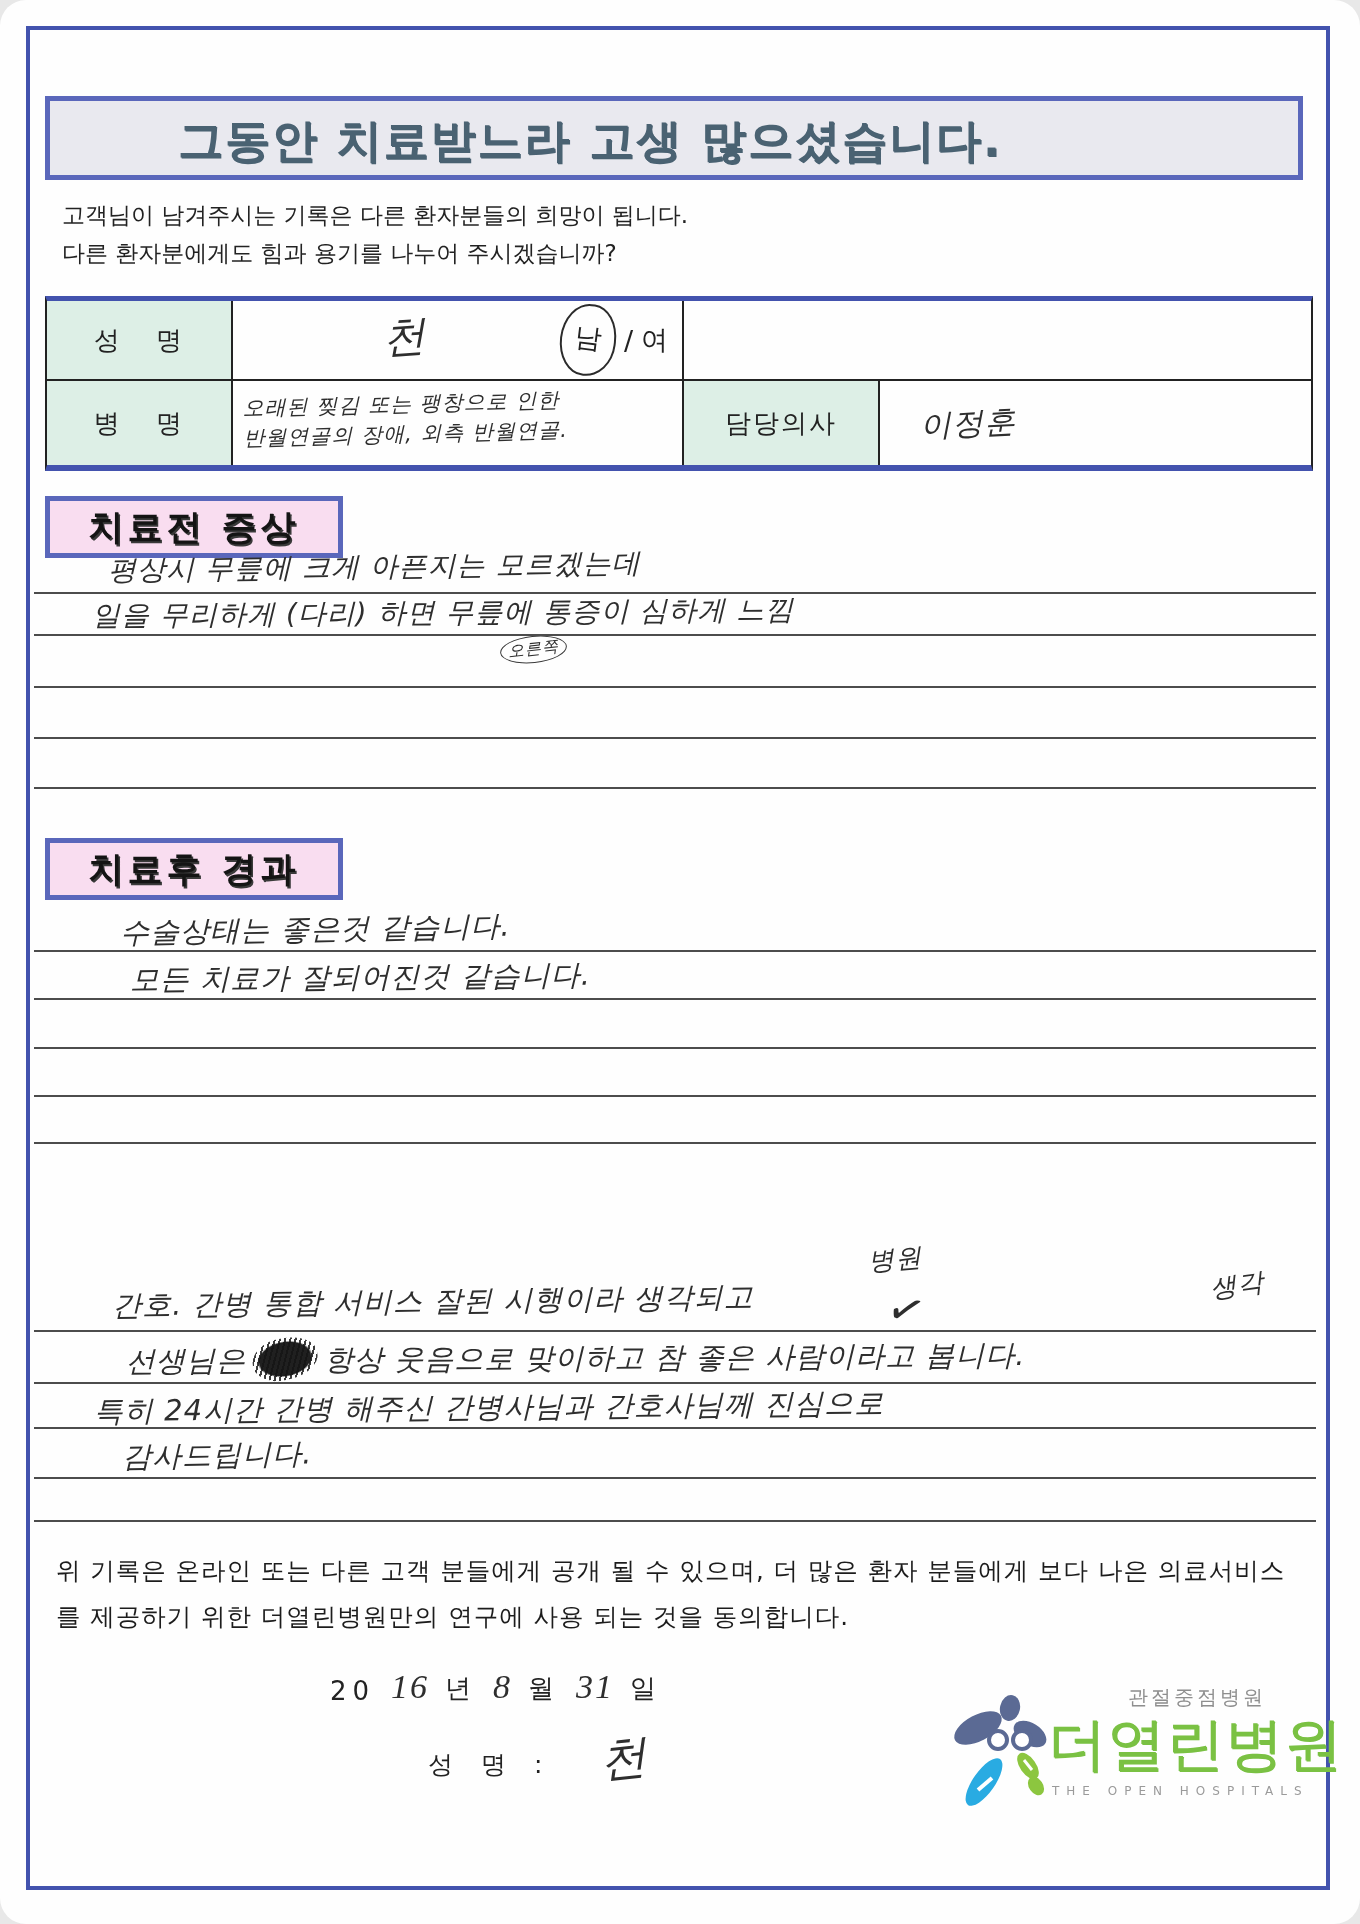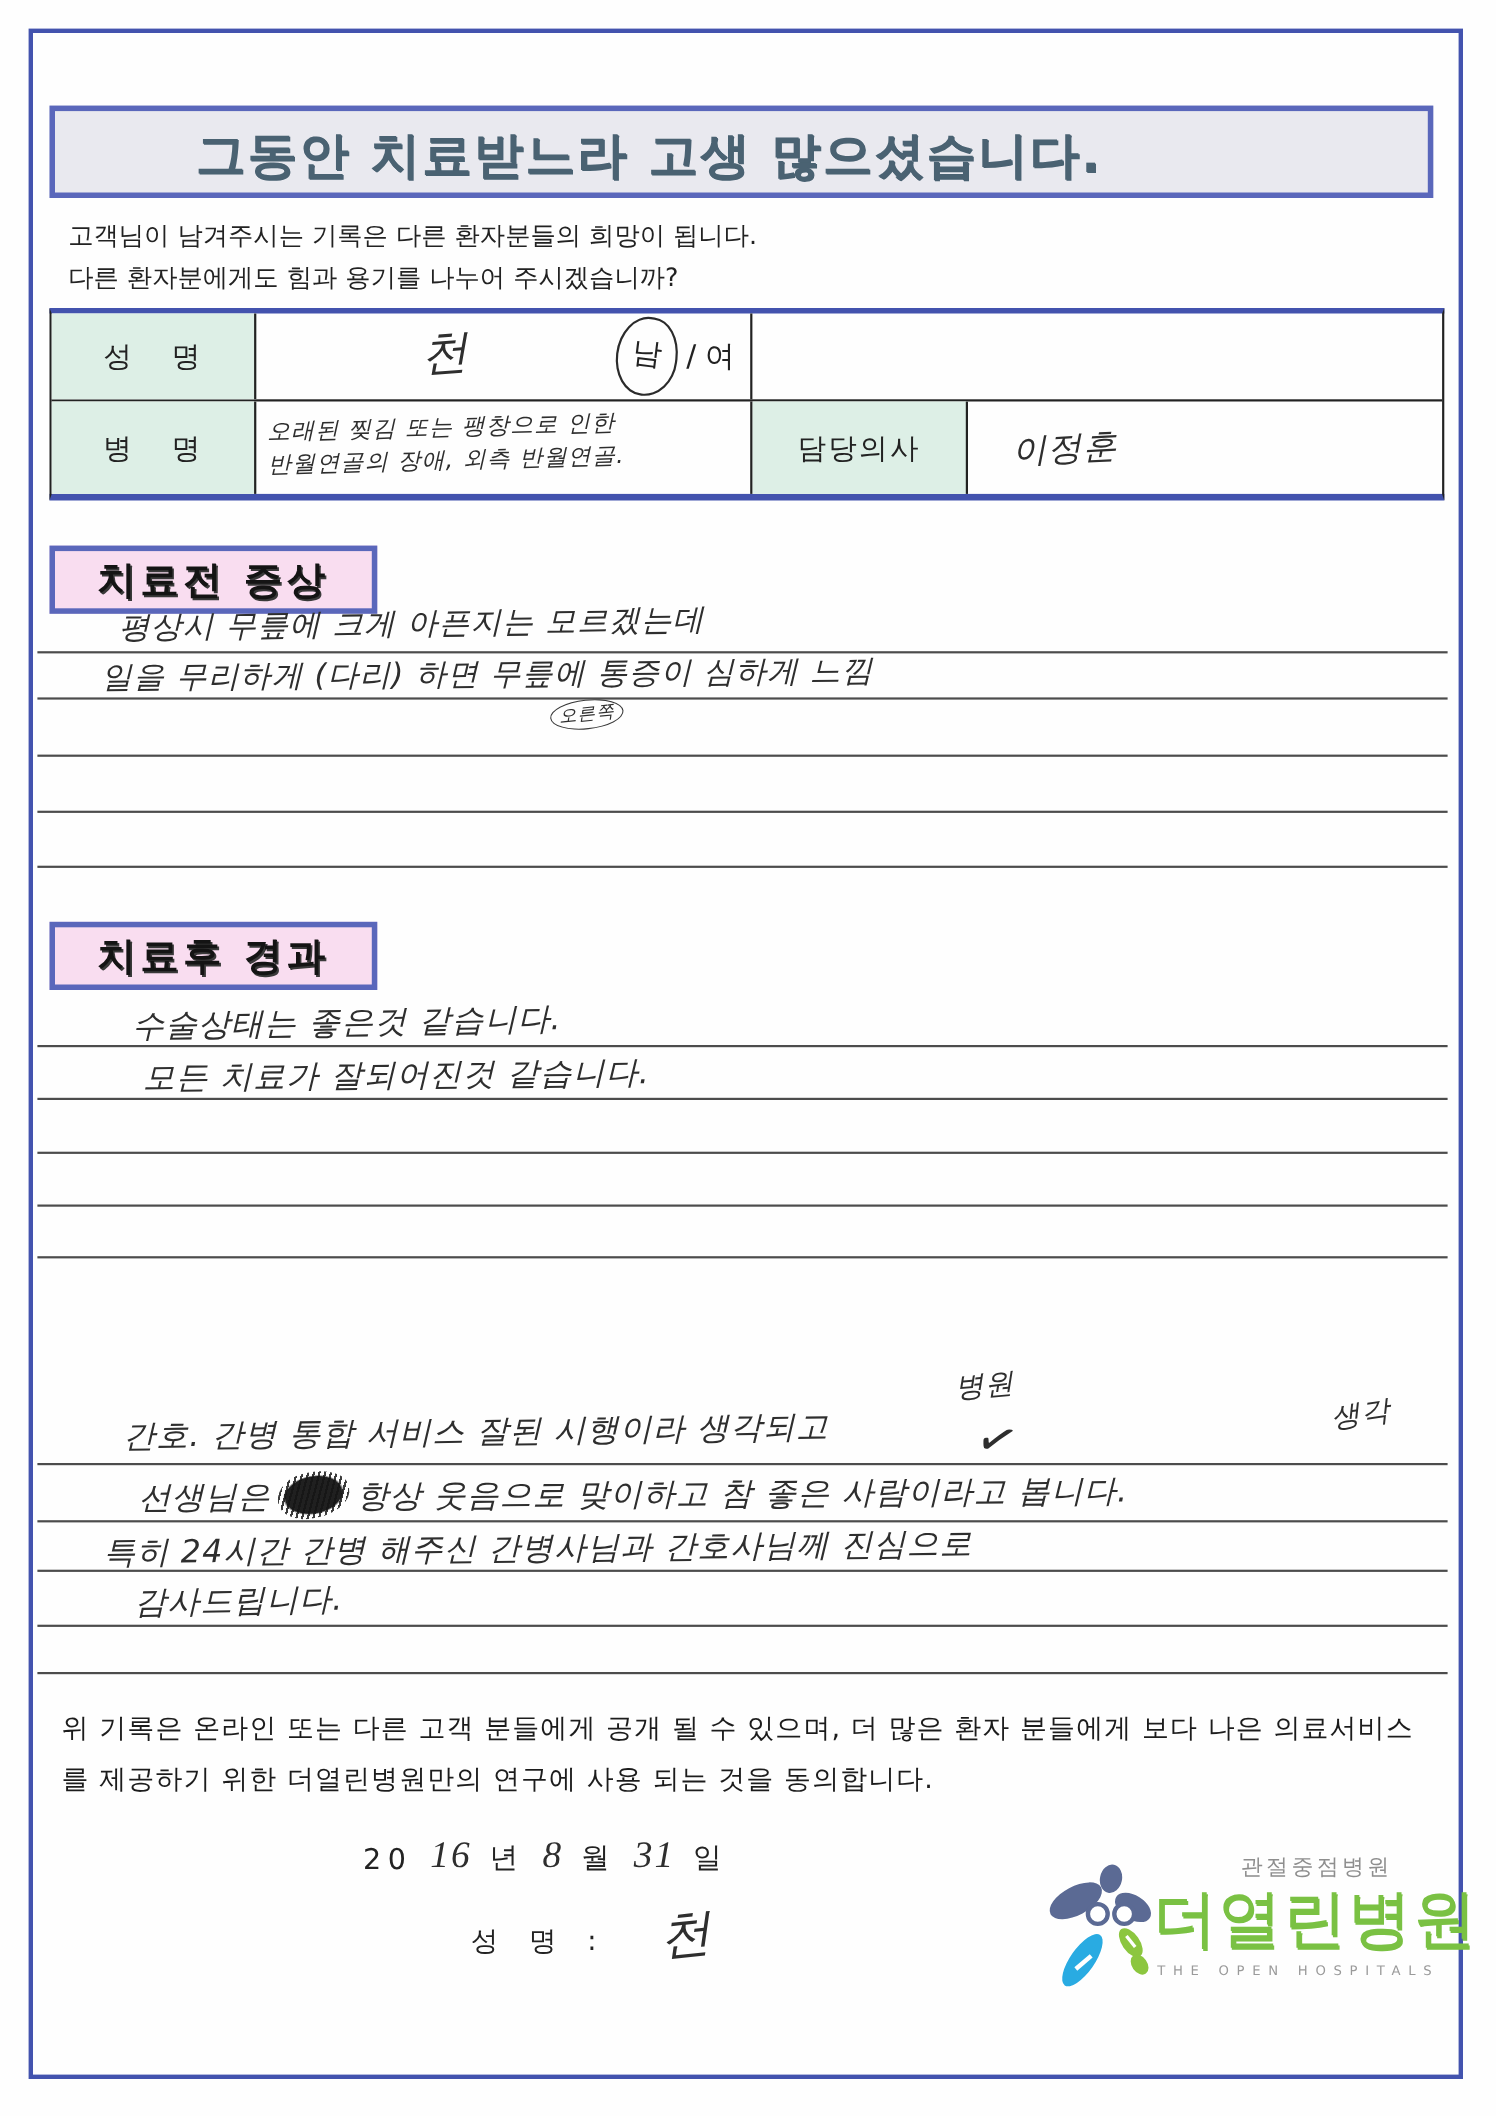--- a/index.html
+++ b/index.html
@@ -1,32 +1,32 @@
 <!DOCTYPE html>
 <html lang="ko"><head>
 <meta charset="utf-8">
 <style>
   html,body{margin:0;padding:0;background:#e8e8e8;}
   .page{
     position:relative; width:1360px; height:1924px; background:#fefefe;
     font-family:"DejaVu Sans","Liberation Sans",sans-serif; color:#1a1a1a;
-    overflow:hidden; margin:0 auto;
+    overflow:hidden; margin:0 auto;border-radius:26px;
   }
   .frame{position:absolute; left:26px; top:26px; width:1296px; height:1856px;
     border:4px solid #4353ae;}
   
   .title-box{position:absolute; left:45px; top:96px; width:1258px; height:84px;
     border:5px solid #5a67bb; background:#e9e9ef; box-sizing:border-box;}
   .title-text{position:absolute; left:60px; top:10px; width:960px; text-align:center;
     font-size:45px; font-weight:900; color:#4a6272; letter-spacing:2px;
     text-shadow:1px 1px 0 #4a6272;}
   
   .intro{position:absolute; left:62px; top:196px; font-size:23px; line-height:38px; color:#222;}
   
-  .ptable{position:absolute; left:45px; top:280px; width:1268px; box-sizing:border-box;
+  .ptable{position:absolute; left:45px; top:296px; width:1268px; box-sizing:border-box;
     border-top:5px solid #4353ae; border-bottom:6px solid #4353ae;
     border-left:2px solid #222; border-right:2px solid #222;}
   .prow{display:flex; height:80px; border-bottom:2px solid #222; box-sizing:border-box;}
   .prow:last-child{border-bottom:none; height:84px;}
   .pcell{box-sizing:border-box; border-right:2px solid #222; display:flex; align-items:center;}
   .pcell:last-child{border-right:none;}
   .cell-label{width:186px; background:#ddefe6; justify-content:center;
     font-size:26px; letter-spacing:14px; color:#222; padding-left:12px;}
   .cell-label2{width:196px; background:#ddefe6; justify-content:center;
     font-size:26px; color:#222; letter-spacing:2px;}

